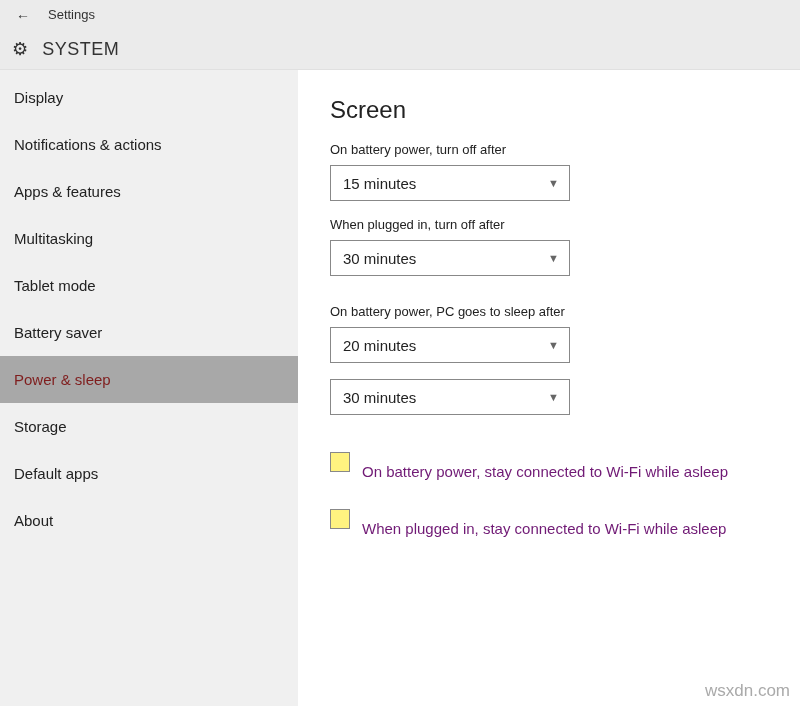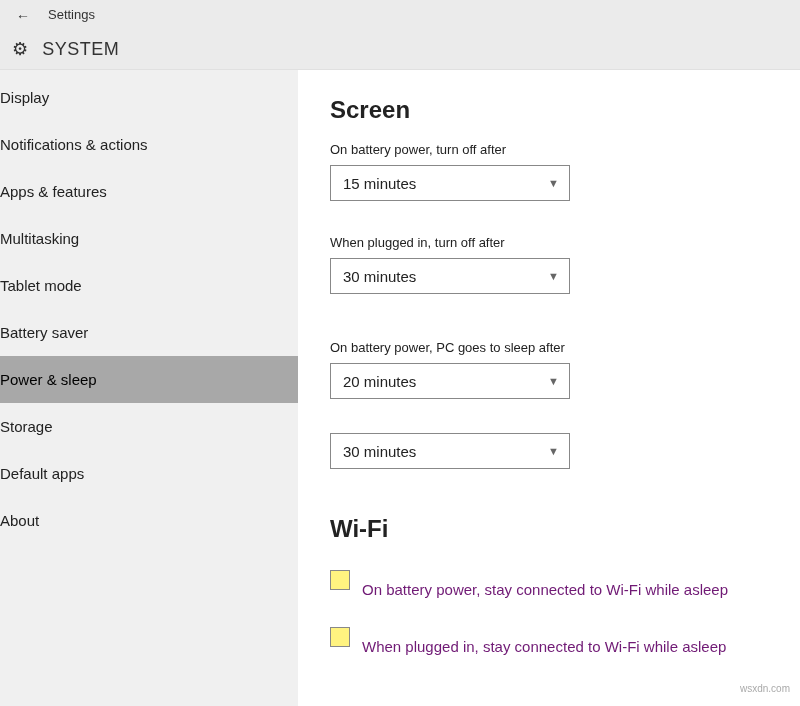--- a/index.html
+++ b/index.html
@@ -58,57 +58,58 @@
     }
     .sidebar {
       width: 298px;
       background: #f0f0f0;
       padding-top: 4px;
     }
     .sidebar-item {
       height: 47px;
       display: flex;
       align-items: center;
+      padding-left: 14px;
       font-size: 15px;
       color: #222;
       cursor: pointer;
     }
     .sidebar-item.selected {
       background: #a8a8a8;
-      color: #000000;
+      color: #7f1d1d;
     }
     .main-panel {
       flex: 1;
       background: #ffffff;
       padding: 26px 0 0 32px;
     }
     .section-heading {
       font-size: 24px;
-      font-weight: 700;
+      font-weight: 400;
       color: #222;
       margin-bottom: 18px;
     }
     .setting-label {
       font-size: 13px;
       color: #222;
       margin-bottom: 8px;
     }
     .dropdown {
       width: 240px;
       height: 36px;
       border: 1px solid #888;
       background: #fff;
       display: flex;
       align-items: center;
       justify-content: space-between;
       padding: 0 10px 0 12px;
       font-size: 15px;
       color: #222;
       cursor: pointer;
-      margin-bottom: 34px;
+      margin-bottom: 16px;
     }
     .dropdown .chevron {
       font-size: 11px;
       color: #666;
     }
     .section-gap {
       height: 12px;
     }
     .checkbox-row {
       display: flex;
@@ -124,23 +125,23 @@
       cursor: pointer;
       flex-shrink: 0;
     }
     .checkbox-label {
       font-size: 15px;
       color: #701a75;
       margin-top: 20px;
     }
     .watermark {
       position: absolute;
-      bottom: 12px;
+      bottom: 5px;
       right: 10px;
-      font-size: 10px;
+      font-size: 17px;
       color: #aaa;
     }
   </style>
 </head>
 <body>
 
 <div class="header-bar">
   <div class="header-top">
     <span class="back-arrow">←</span>
     <span class="header-title">Settings</span>
@@ -203,21 +204,20 @@
     <div class="dropdown">
       <span>20 minutes</span>
       <span class="chevron">▼</span>
     </div>
     <div class="dropdown">
       <span>30 minutes</span>
       <span class="chevron">▼</span>
     </div>
 
     <div class="section-gap"></div>
-    <div class="section-heading">Wi-Fi</div>
     <div class="checkbox-row">
       <div class="checkbox"></div>
       <span class="checkbox-label">On battery power, stay connected to Wi-Fi while asleep</span>
     </div>
     <div class="checkbox-row">
       <div class="checkbox"></div>
       <span class="checkbox-label">When plugged in, stay connected to Wi-Fi while asleep</span>
     </div>
   </div>
 </div>

